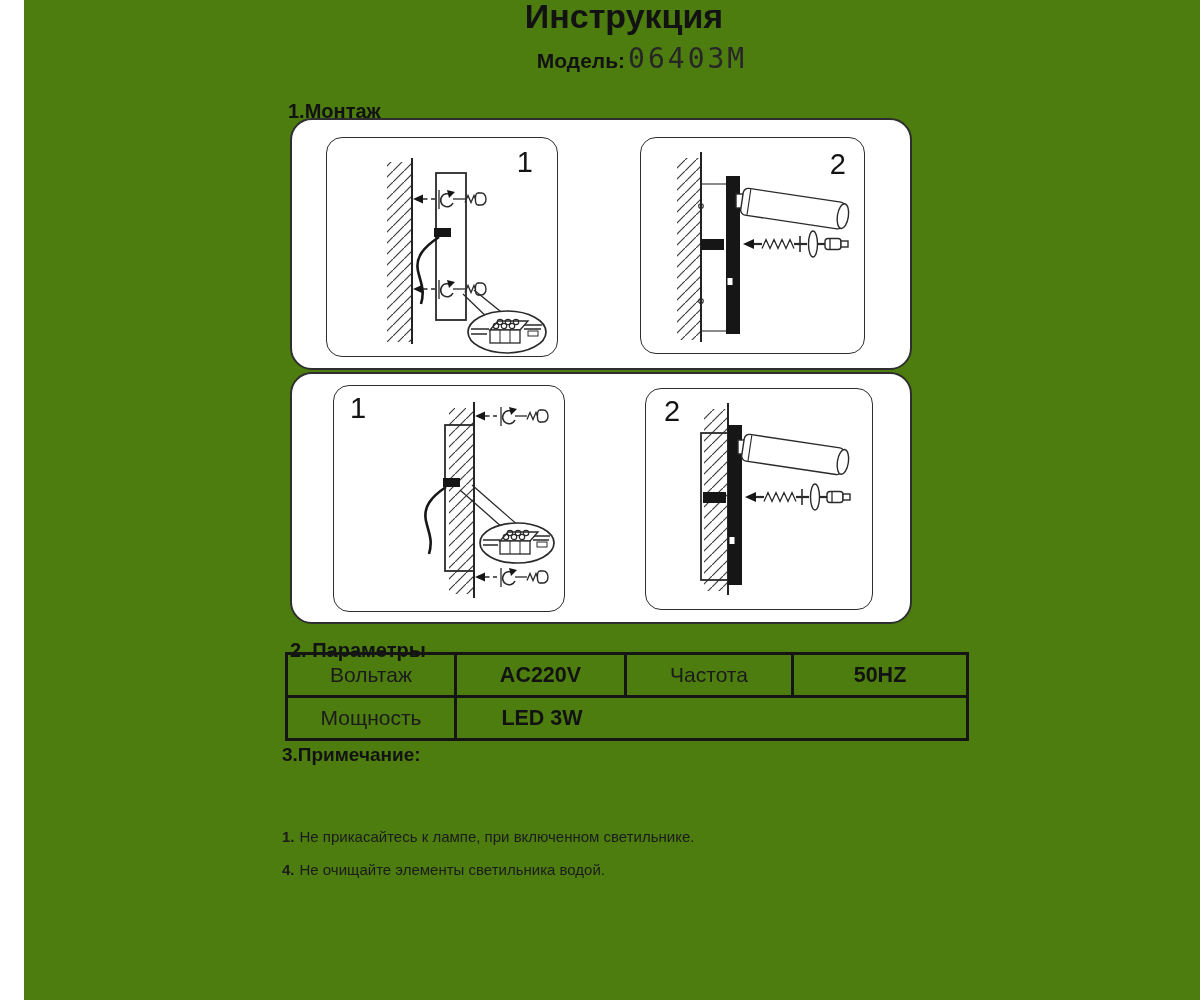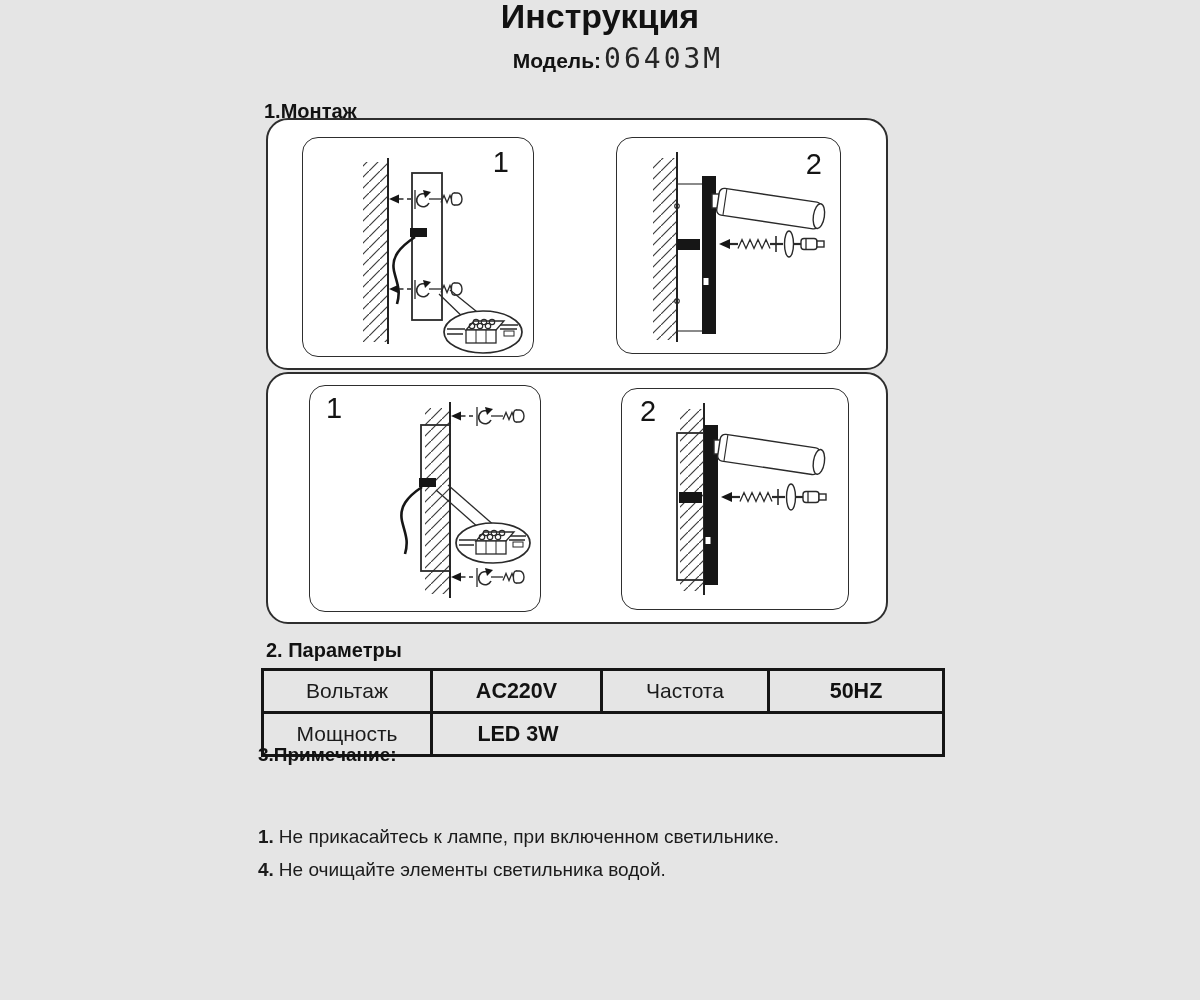--- a/index.html
+++ b/index.html
@@ -1,18 +1,18 @@
 <!DOCTYPE html>
 <html><head>
 <meta charset="utf-8">
 <style>
   html,body{margin:0;padding:0;background:#fff;}
   body{width:1200px;height:1000px;position:relative;overflow:hidden;
        font-family:"Liberation Sans",sans-serif;color:#151515;}
-  .page{position:absolute;inset:0;background:#e5e5e5;}
+  .page{position:absolute;inset:0;background:#4d7c0f;margin-left:24px;}
 
   .title{position:absolute;top:-3px;left:0;width:1200px;text-align:center;
          font-size:34px;font-weight:700;color:#121212;}
   .model{position:absolute;top:42px;left:0;width:1200px;text-align:center;padding-left:18px;}
   .model .mlabel{font-size:21px;font-weight:700;color:#121212;}
   .model .mvalue{font-size:28px;font-weight:400;letter-spacing:3px;color:#262626;
                  font-family:"DejaVu Sans Mono",monospace;margin-left:3px;}
 
   .h-sec{position:absolute;font-weight:700;color:#121212;}
   .h-montage{left:264px;top:100px;font-size:20px;}
@@ -38,31 +38,31 @@
 
   
   .wall{stroke:#222;stroke-width:2;}
   .ln{stroke:#2a2a2a;stroke-width:1.6;fill:none;}
   .ln11{stroke:#2a2a2a;stroke-width:1.1;fill:none;}
   .ln13{stroke:#2a2a2a;stroke-width:1.3;fill:none;}
   .ln2{stroke:#2a2a2a;stroke-width:2.2;fill:none;}
   .lnf{stroke:#2a2a2a;stroke-width:1.4;}
   .lnf18{stroke:#2a2a2a;stroke-width:1.8;}
 
-  .params{position:absolute;left:261px;top:668px;width:681px;border-collapse:collapse;
+  .params{position:absolute;left:261px;top:652px;width:681px;border-collapse:collapse;
           table-layout:fixed;}
   .params td{border:3px solid #151515;height:40px;text-align:center;vertical-align:middle;
              padding:0;overflow:hidden;}
   .params .lab{font-size:21px;font-weight:400;color:#1b1b1b;}
   .params .val{font-size:21.5px;font-weight:700;color:#121212;}
   .params .merged{text-align:left;}
   .cellcenter{display:inline-block;width:170px;text-align:center;}
 
   .notes{position:absolute;left:258px;top:824px;width:706px;}
-  .note{margin:0 0 7px 0;font-size:19px;line-height:26px;color:#1b1b1b;}
+  .note{margin:0 0 7px 0;font-size:15px;line-height:26px;color:#1b1b1b;}
   .nnum{font-weight:700;margin-right:5px;}
   .ntext{white-space:pre-line;}
 </style>
 </head>
 <body>
 
 <div class="page">
 
   <div class="title">Инструкция</div>
   <div class="model">

